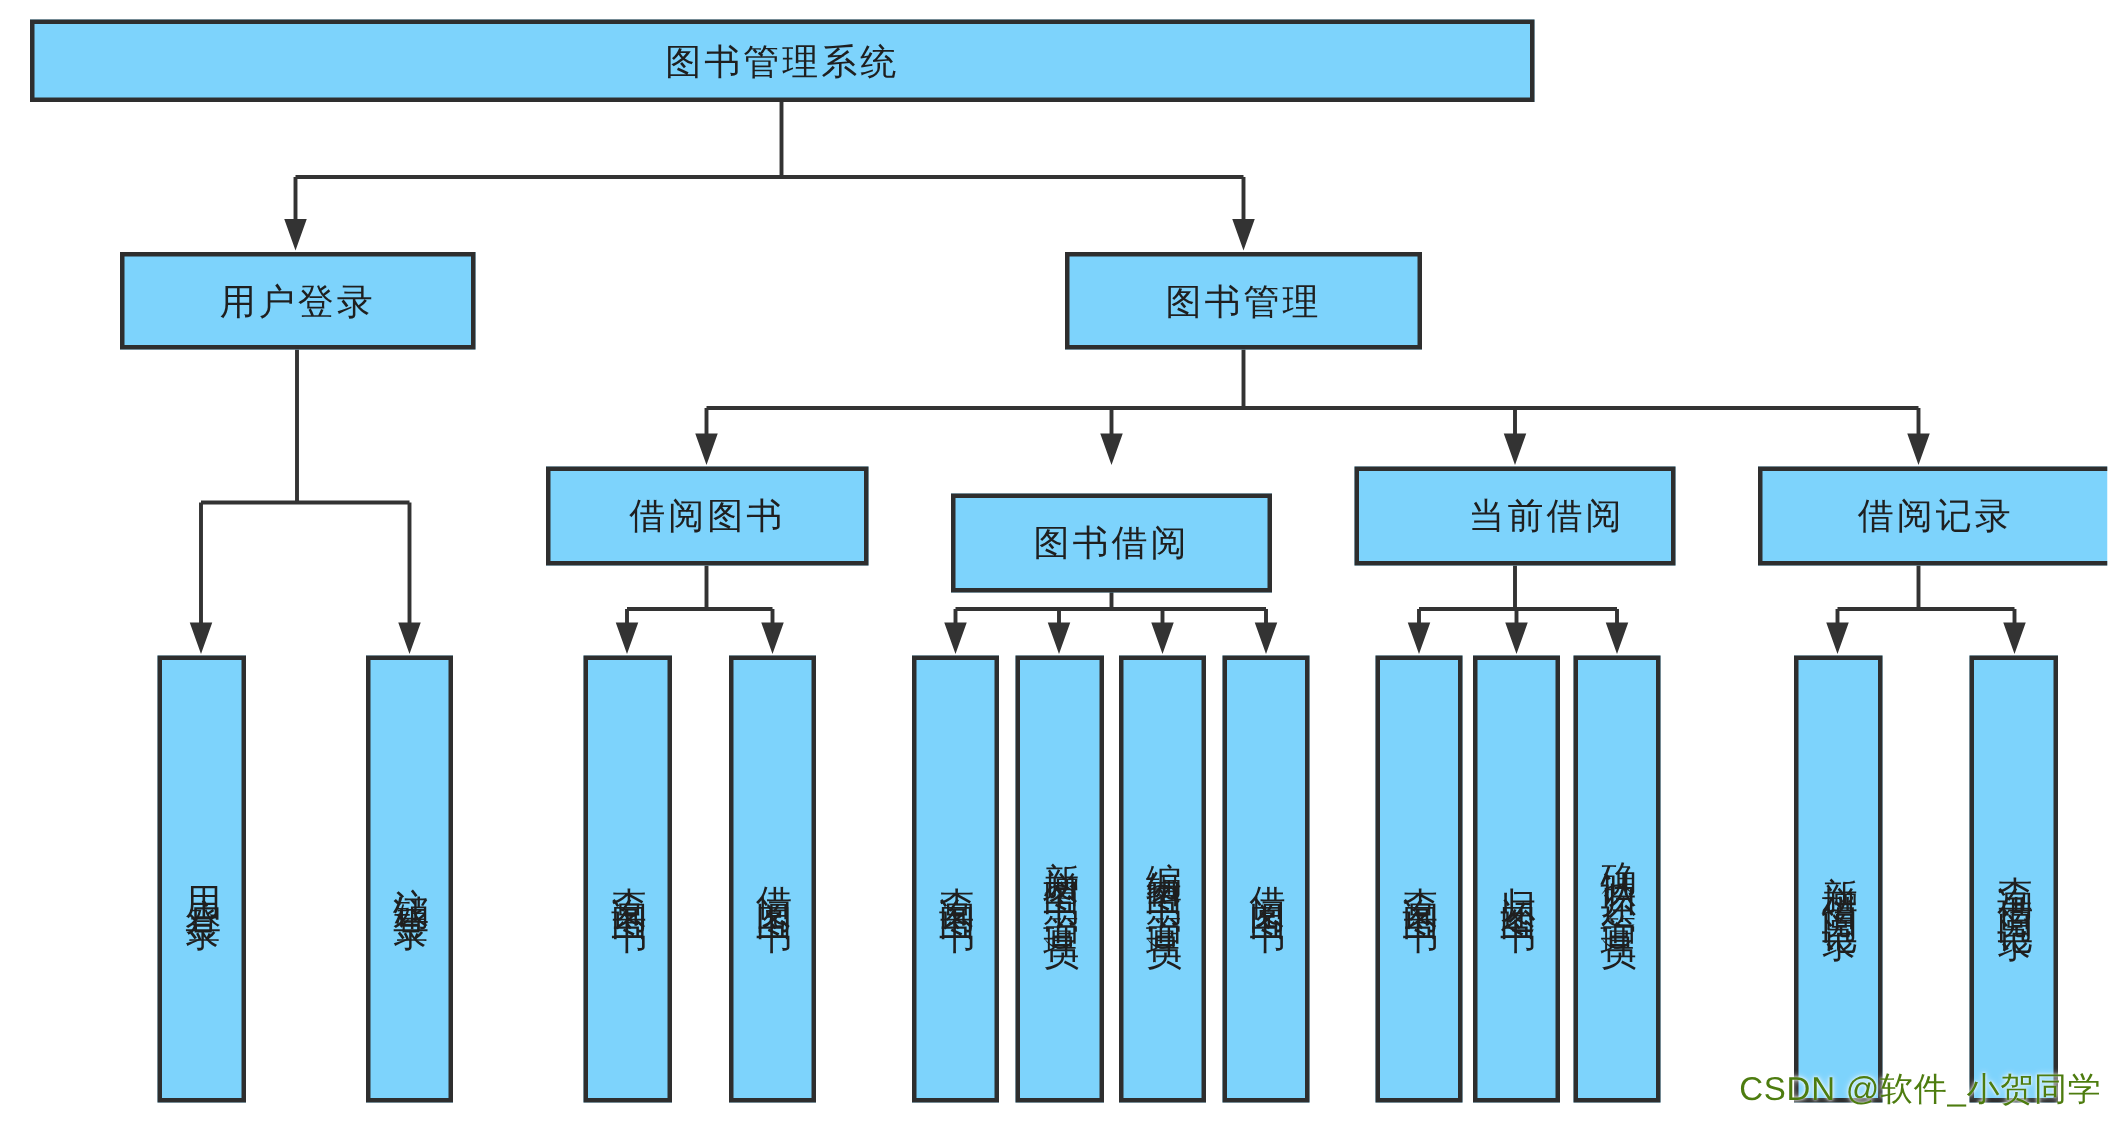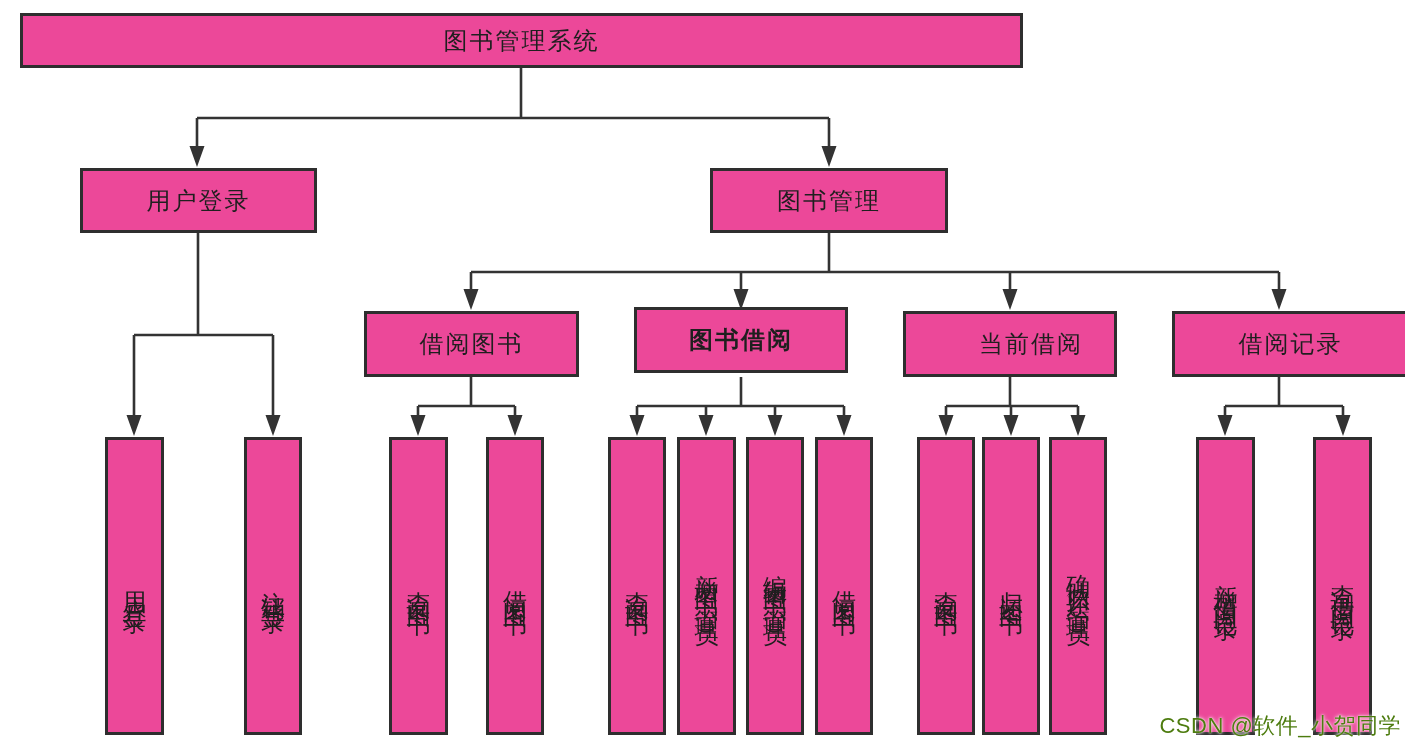--- a/index.html
+++ b/index.html
@@ -21,21 +21,21 @@
     left: 0;
     top: 0;
     width: 1405px;
     height: 747px;
     pointer-events: none;
   }
   .node {
     position: absolute;
     box-sizing: border-box;
     border: 3px solid #2e2e2e;
-    background: #ec4899;
+    background: #7dd3fc;
     display: flex;
     align-items: center;
     justify-content: center;
     color: #1f1f1f;
     font-size: 24px;
     letter-spacing: 2px;
     white-space: nowrap;
   }
   .leaf {
     writing-mode: vertical-rl;
@@ -77,21 +77,21 @@
              M946 436 l-7.5 -21 h15 z  M1011 436 l-7.5 -21 h15 z  M1078 436 l-7.5 -21 h15 z
              M1225 436 l-7.5 -21 h15 z M1343 436 l-7.5 -21 h15 z"></path>
   </svg>
 
   <div class="node" style="left:20px; top:13px; width:1003px; height:55px;">图书管理系统</div>
 
   <div class="node" style="left:80px; top:168px; width:237px; height:65px;">用户登录</div>
   <div class="node" style="left:710px; top:168px; width:238px; height:65px;text-align:center;">图书管理</div>
 
   <div class="node" style="left:364px; top:311px; width:215px; height:66px;">借阅图书</div>
-  <div class="node" style="left:634px; top:307px; width:214px; height:66px;font-weight:bold;">图书借阅</div>
+  <div class="node" style="left:634px; top:329px; width:214px; height:66px;">图书借阅</div>
   <div class="node" style="left:903px; top:311px; width:214px; height:66px;padding-left:42px;">当前借阅</div>
   <div class="node" style="left:1172px; top:311px; width:237px; height:66px;">借阅记录</div>
 
   <div class="node leaf" style="left:105px; top:437px; width:59px; height:298px;">用户登录</div>
   <div class="node leaf" style="left:244px; top:437px; width:58px; height:298px;">注销登录</div>
 
   <div class="node leaf" style="left:389px; top:437px; width:59px; height:298px;">查询图书</div>
   <div class="node leaf" style="left:486px; top:437px; width:58px; height:298px;">借阅图书</div>
 
   <div class="node leaf" style="left:608px; top:437px; width:58px; height:298px;">查询图书</div>

